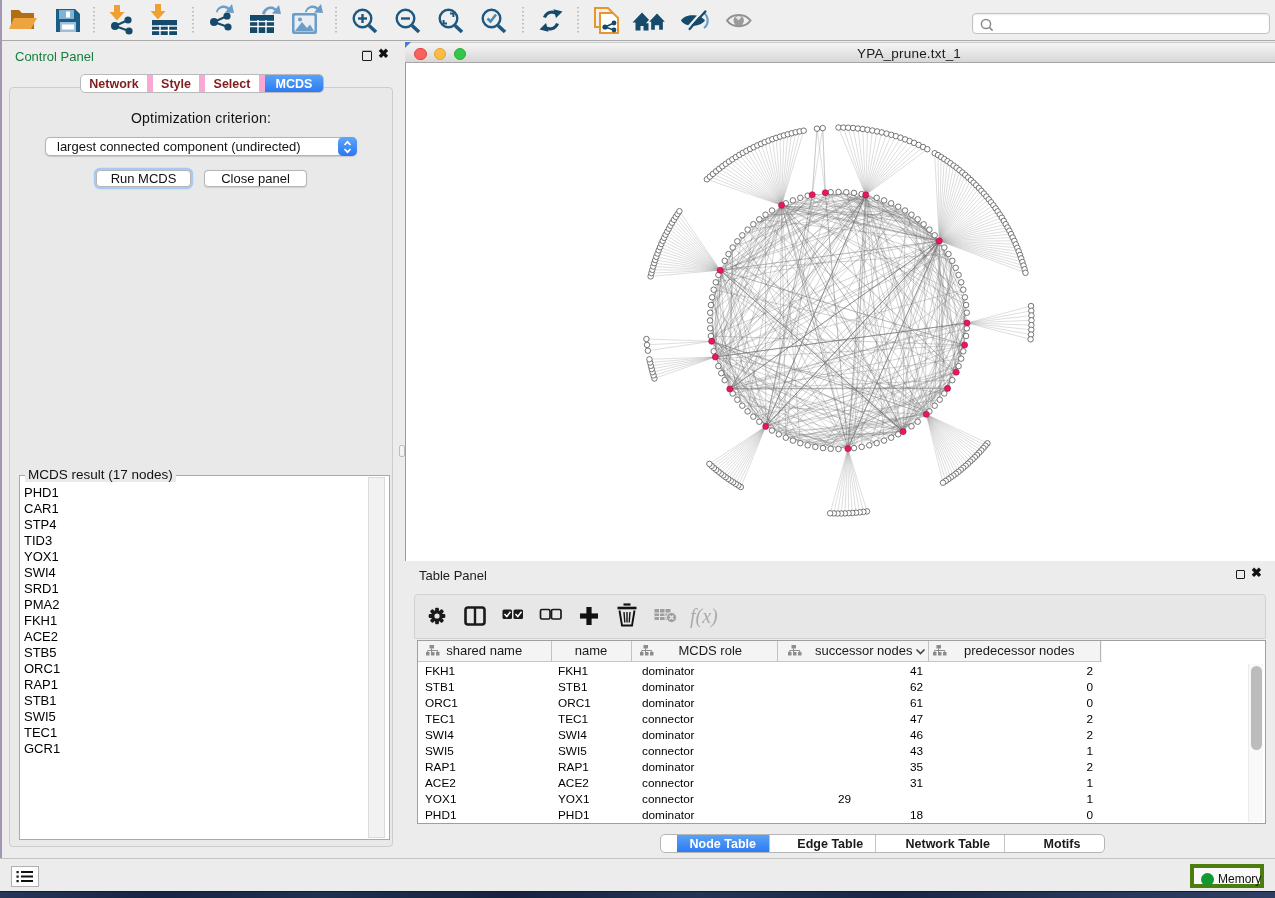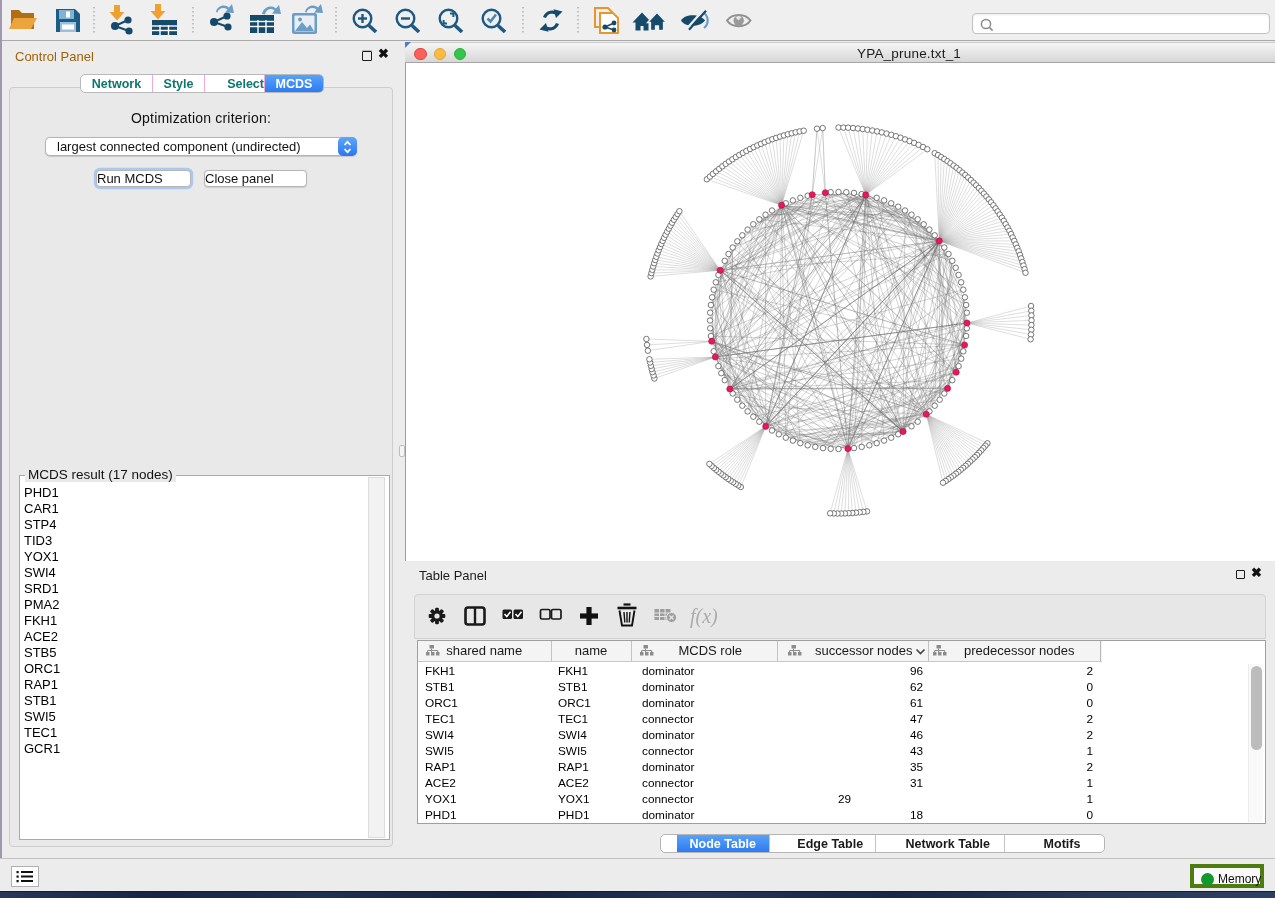--- a/index.html
+++ b/index.html
@@ -4,33 +4,33 @@
 <style>
 * { margin:0; padding:0; box-sizing:border-box; }
 html,body { width:1275px; height:898px; overflow:hidden; }
 body { font-family:"Liberation Sans", sans-serif; background:#ececec; position:relative; }
 .abs { position:absolute; }
 
 
 #toolbar { left:0; top:0; width:1275px; height:41px; background:#efefef; border-bottom:1px solid #a9a9a9; }
 
 
-#cp-title { left:15px; top:49px; font-size:13px; color:#a16207; }
+#cp-title { left:15px; top:49px; font-size:13px; color:#15803d; }
 #cp-sq { left:362px; top:51px; width:10px; height:10px; border:1.5px solid #1a1a1a; border-radius:1px; box-shadow:0 -1px 0 #bbb; }
 #cp-x { left:378px; top:46px; font-size:13px; font-weight:bold; color:#111; }
 #tabs { left:80px; top:74px; height:19px; display:flex; background:#fff; border:1px solid #b9b9b9; border-radius:5px; z-index:5; overflow:hidden; }
-#tabs div { font-size:12.5px; font-weight:bold; color:#0f766e; text-align:center; line-height:18px; border-right:1px solid #f9a8d4; }
+#tabs div { font-size:12.5px; font-weight:bold; color:#7f1d1d; text-align:center; line-height:18px; border-right:6px solid #f9a8d4; }
 #tabs div:last-child { border-right:none; }
 #tabs .sel { background:linear-gradient(#58a2f8,#2d7bf3); color:#fff; }
 #tabpane { left:9px; top:87px; width:384px; height:760px; background:#e9e9e9; border:1px solid #cdcdcd; border-radius:4px; }
 #optlabel { left:0; top:110px; width:402px; text-align:center; font-size:14px; letter-spacing:0.2px; color:#111; }
 #dropdown { left:45px; top:137px; width:312px; height:19px; background:#fff; border:1px solid #b4b4b4; border-radius:5px; font-size:13px; color:#111; line-height:17px; padding-left:11px; box-shadow:0 0.5px 1px rgba(0,0,0,.15); }
 #spinner { right:-1px; top:-1px; width:19px; height:19px; border-radius:5px; background:linear-gradient(#5ea7f9,#2a76f2); position:absolute; }
 #spinner svg { position:absolute; left:4px; top:3px; }
-.btn { height:17px; background:#fff; border:1px solid #b6b6b6; border-radius:4px; font-size:13px; color:#111; line-height:15px; box-shadow:0 0.5px 1px rgba(0,0,0,.12); }
+.btn { height:17px; background:#fff; border:1px solid #b6b6b6; border-radius:4px; font-size:13px; color:#111; text-align:center; line-height:15px; box-shadow:0 0.5px 1px rgba(0,0,0,.12); }
 #runbtn { left:96px; top:170px; width:95px; box-shadow:0 0 0 2.2px #a8c9f1; }
 #closebtn { left:204px; top:170px; width:103px; }
 #mcdsbox { left:19px; top:475px; width:371px; height:365px; border:1px solid #a9a9a9; }
 #mcdstitle { left:25px; top:467px; background:#e9e9e9; padding:0 3px; font-size:13.5px; color:#111; z-index:3; }
 #mcdslist { left:20px; top:476px; width:369px; height:363px; background:#fff; font-size:13px; color:#000; }
 #mcdslist .it { position:absolute; left:4px; width:200px; height:16px; line-height:16px; }
 #mcdssb { position:absolute; right:4px; top:1px; width:17px; height:361px; background:#f2f2f2; border:1px solid #dcdcdc; }
 
 
 #netwin { left:405px; top:42px; width:870px; height:519px; background:#fff; border-left:1px solid #9c9c9c; }
@@ -215,21 +215,21 @@
 <div id="leftedge" class="abs"></div>
 
 <div id="cp-title" class="abs">Control Panel</div>
 <div id="cp-sq" class="abs"></div>
 <div id="cp-x" class="abs">✖</div>
 
 <div id="tabpane" class="abs"></div>
 <div id="tabs" class="abs">
  <div style="width:72px;">Network</div>
  <div style="width:52px;">Style</div>
- <div style="width:60px;text-align:right;">Select</div>
+ <div style="width:60px;">Select</div>
  <div class="sel" style="width:58px;">MCDS</div>
 </div>
 
 <div id="optlabel" class="abs">Optimization criterion:</div>
 <div id="dropdown" class="abs">largest connected component (undirected)
  <div id="spinner">
       <svg width="12" height="14">
   <path d="M2.5 5 L5.5 1.8 L8.5 5" fill="none" stroke="#fff" stroke-width="1.7"></path>
   <path d="M2.5 9 L5.5 12.2 L8.5 9" fill="none" stroke="#fff" stroke-width="1.7"></path>
  </svg>
@@ -1201,21 +1201,21 @@
         </g>
   </g>
  </svg>
 </div>
 
 <div id="tbody" class="abs">
  <div class="trow" style="top:1px">
       <span class="tc" style="left:7px">FKH1</span>
       <span class="tc" style="left:140px">FKH1</span>
       <span class="tc" style="left:224px">dominator</span>
-      <span class="tc" style="left:420px;width:85px;text-align:right">96</span>
+      <span class="tc" style="left:420px;width:85px;text-align:right">41</span>
       <span class="tc" style="left:590px;width:85px;text-align:right">2</span>
     </div>
  <div class="trow" style="top:17px">
       <span class="tc" style="left:7px">STB1</span>
       <span class="tc" style="left:140px">STB1</span>
       <span class="tc" style="left:224px">dominator</span>
       <span class="tc" style="left:420px;width:85px;text-align:right">62</span>
       <span class="tc" style="left:590px;width:85px;text-align:right">0</span>
     </div>
  <div class="trow" style="top:33px">

